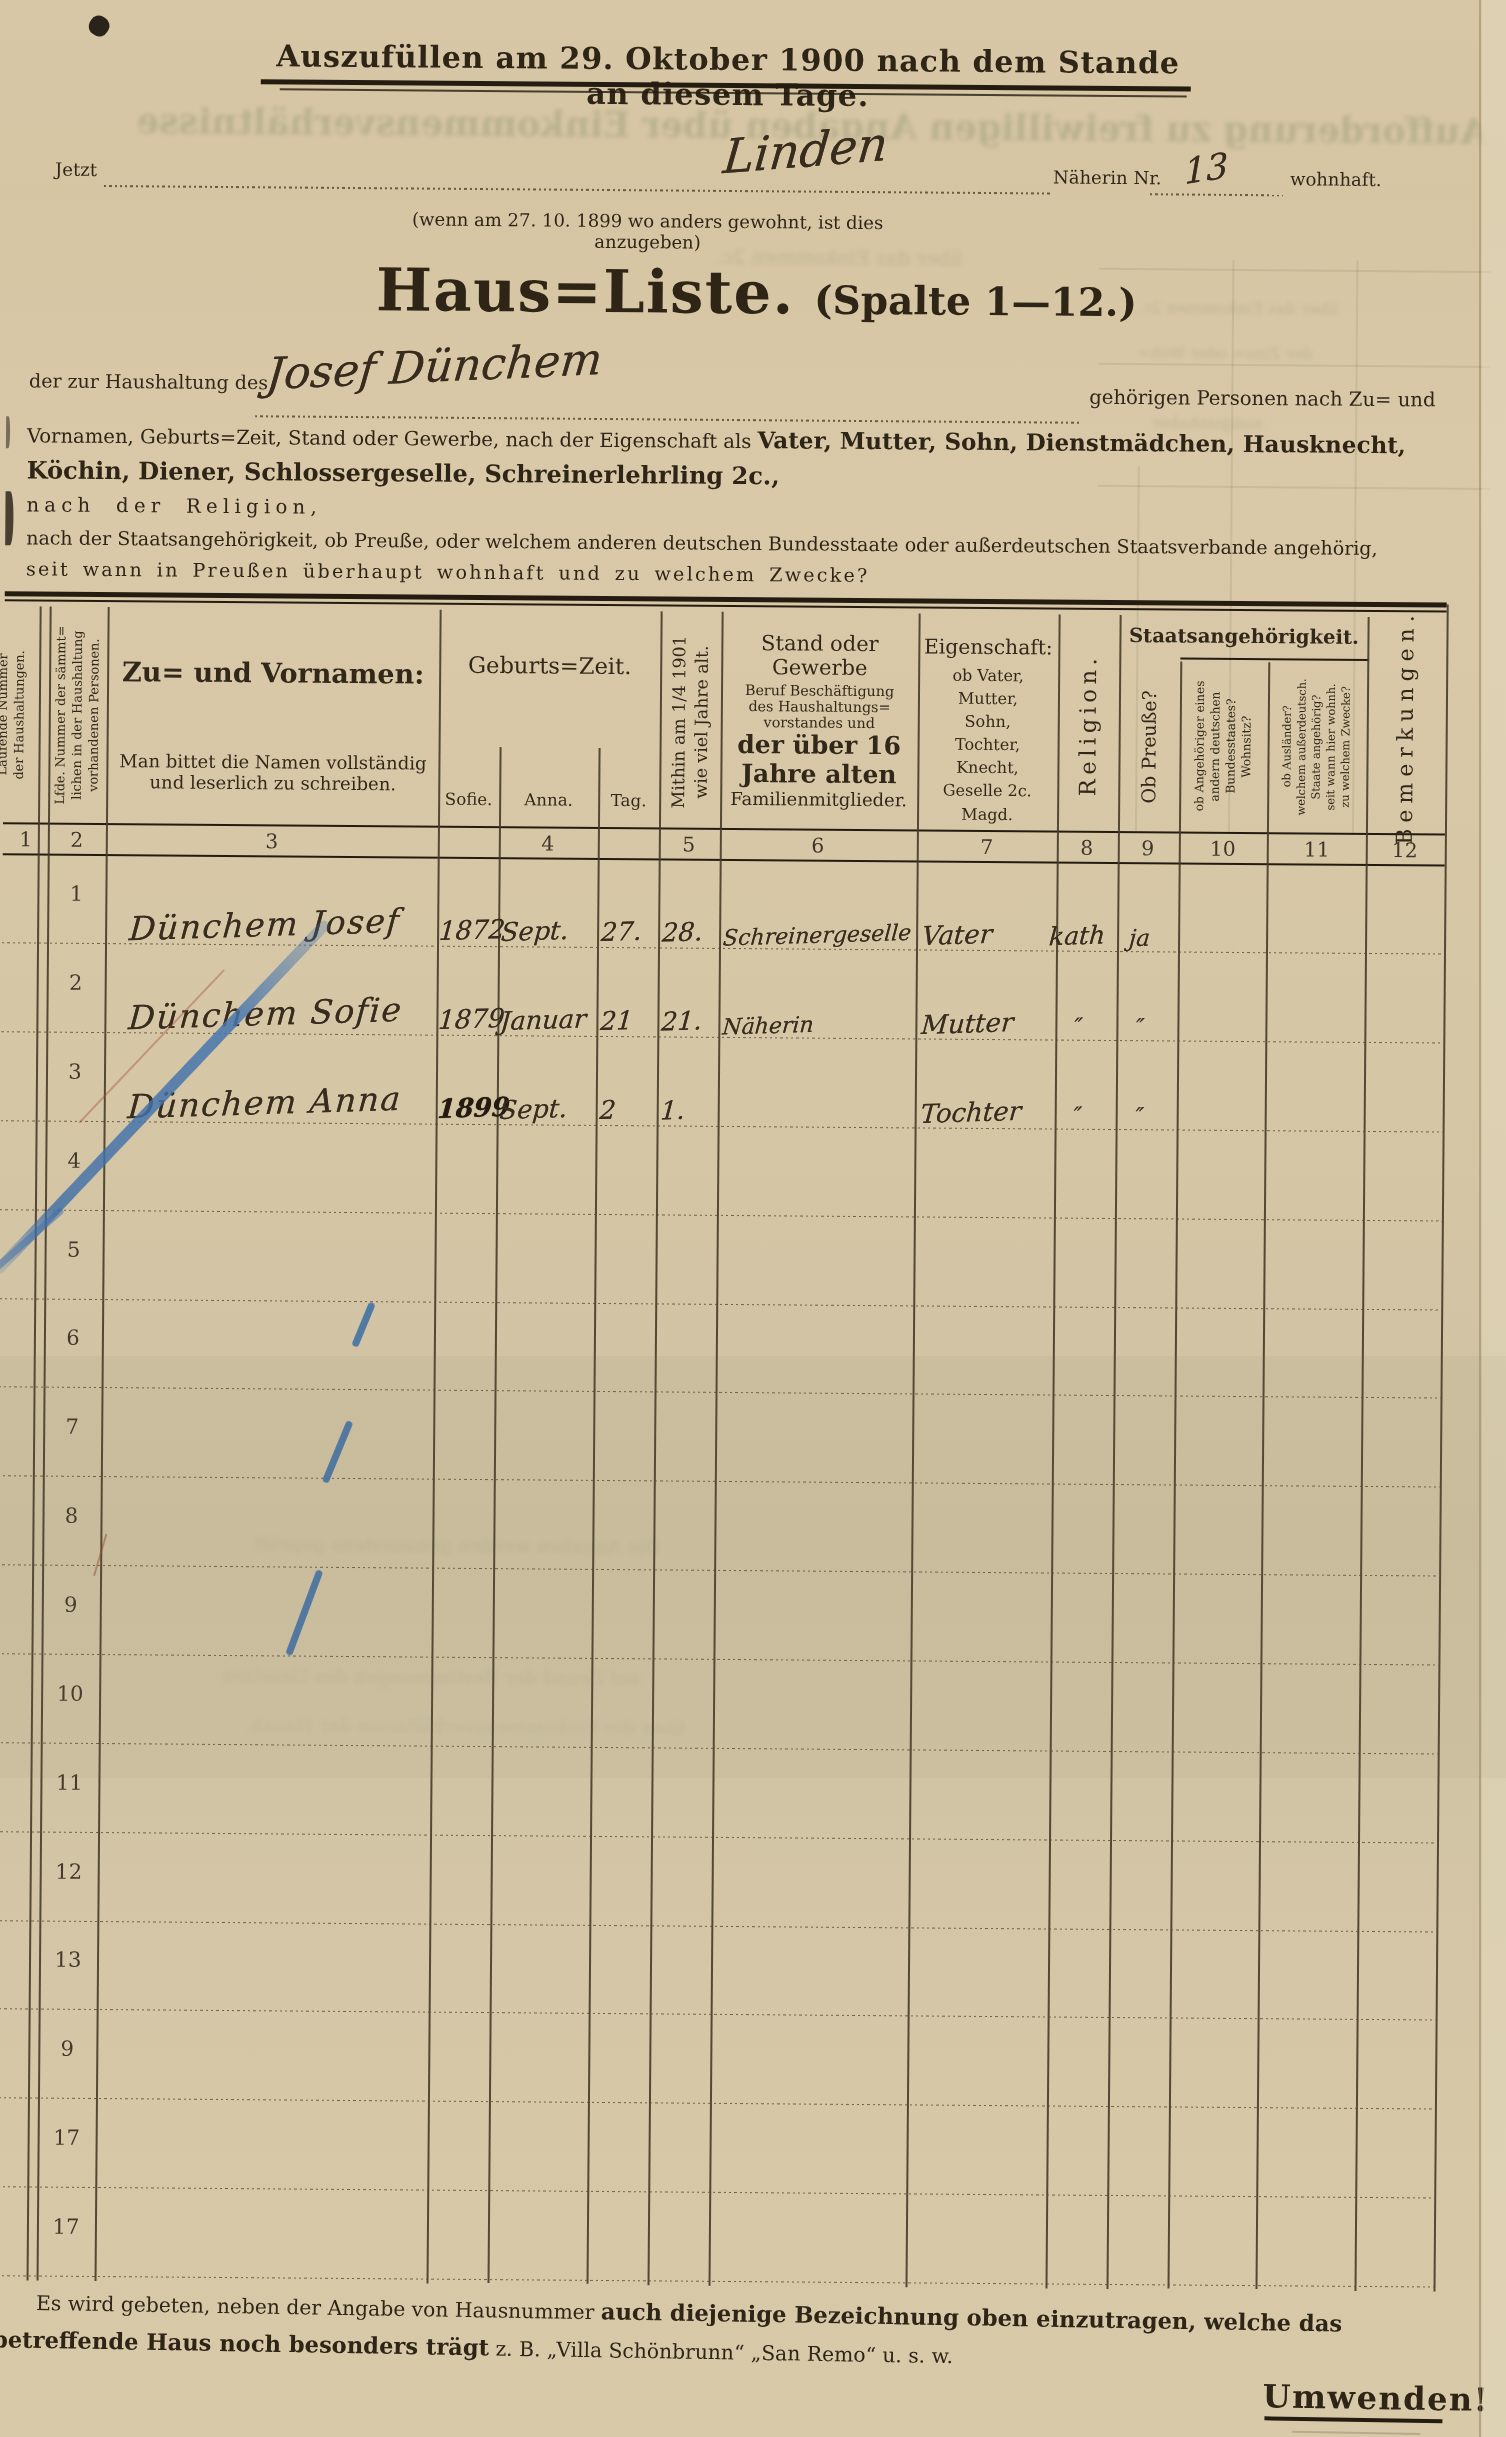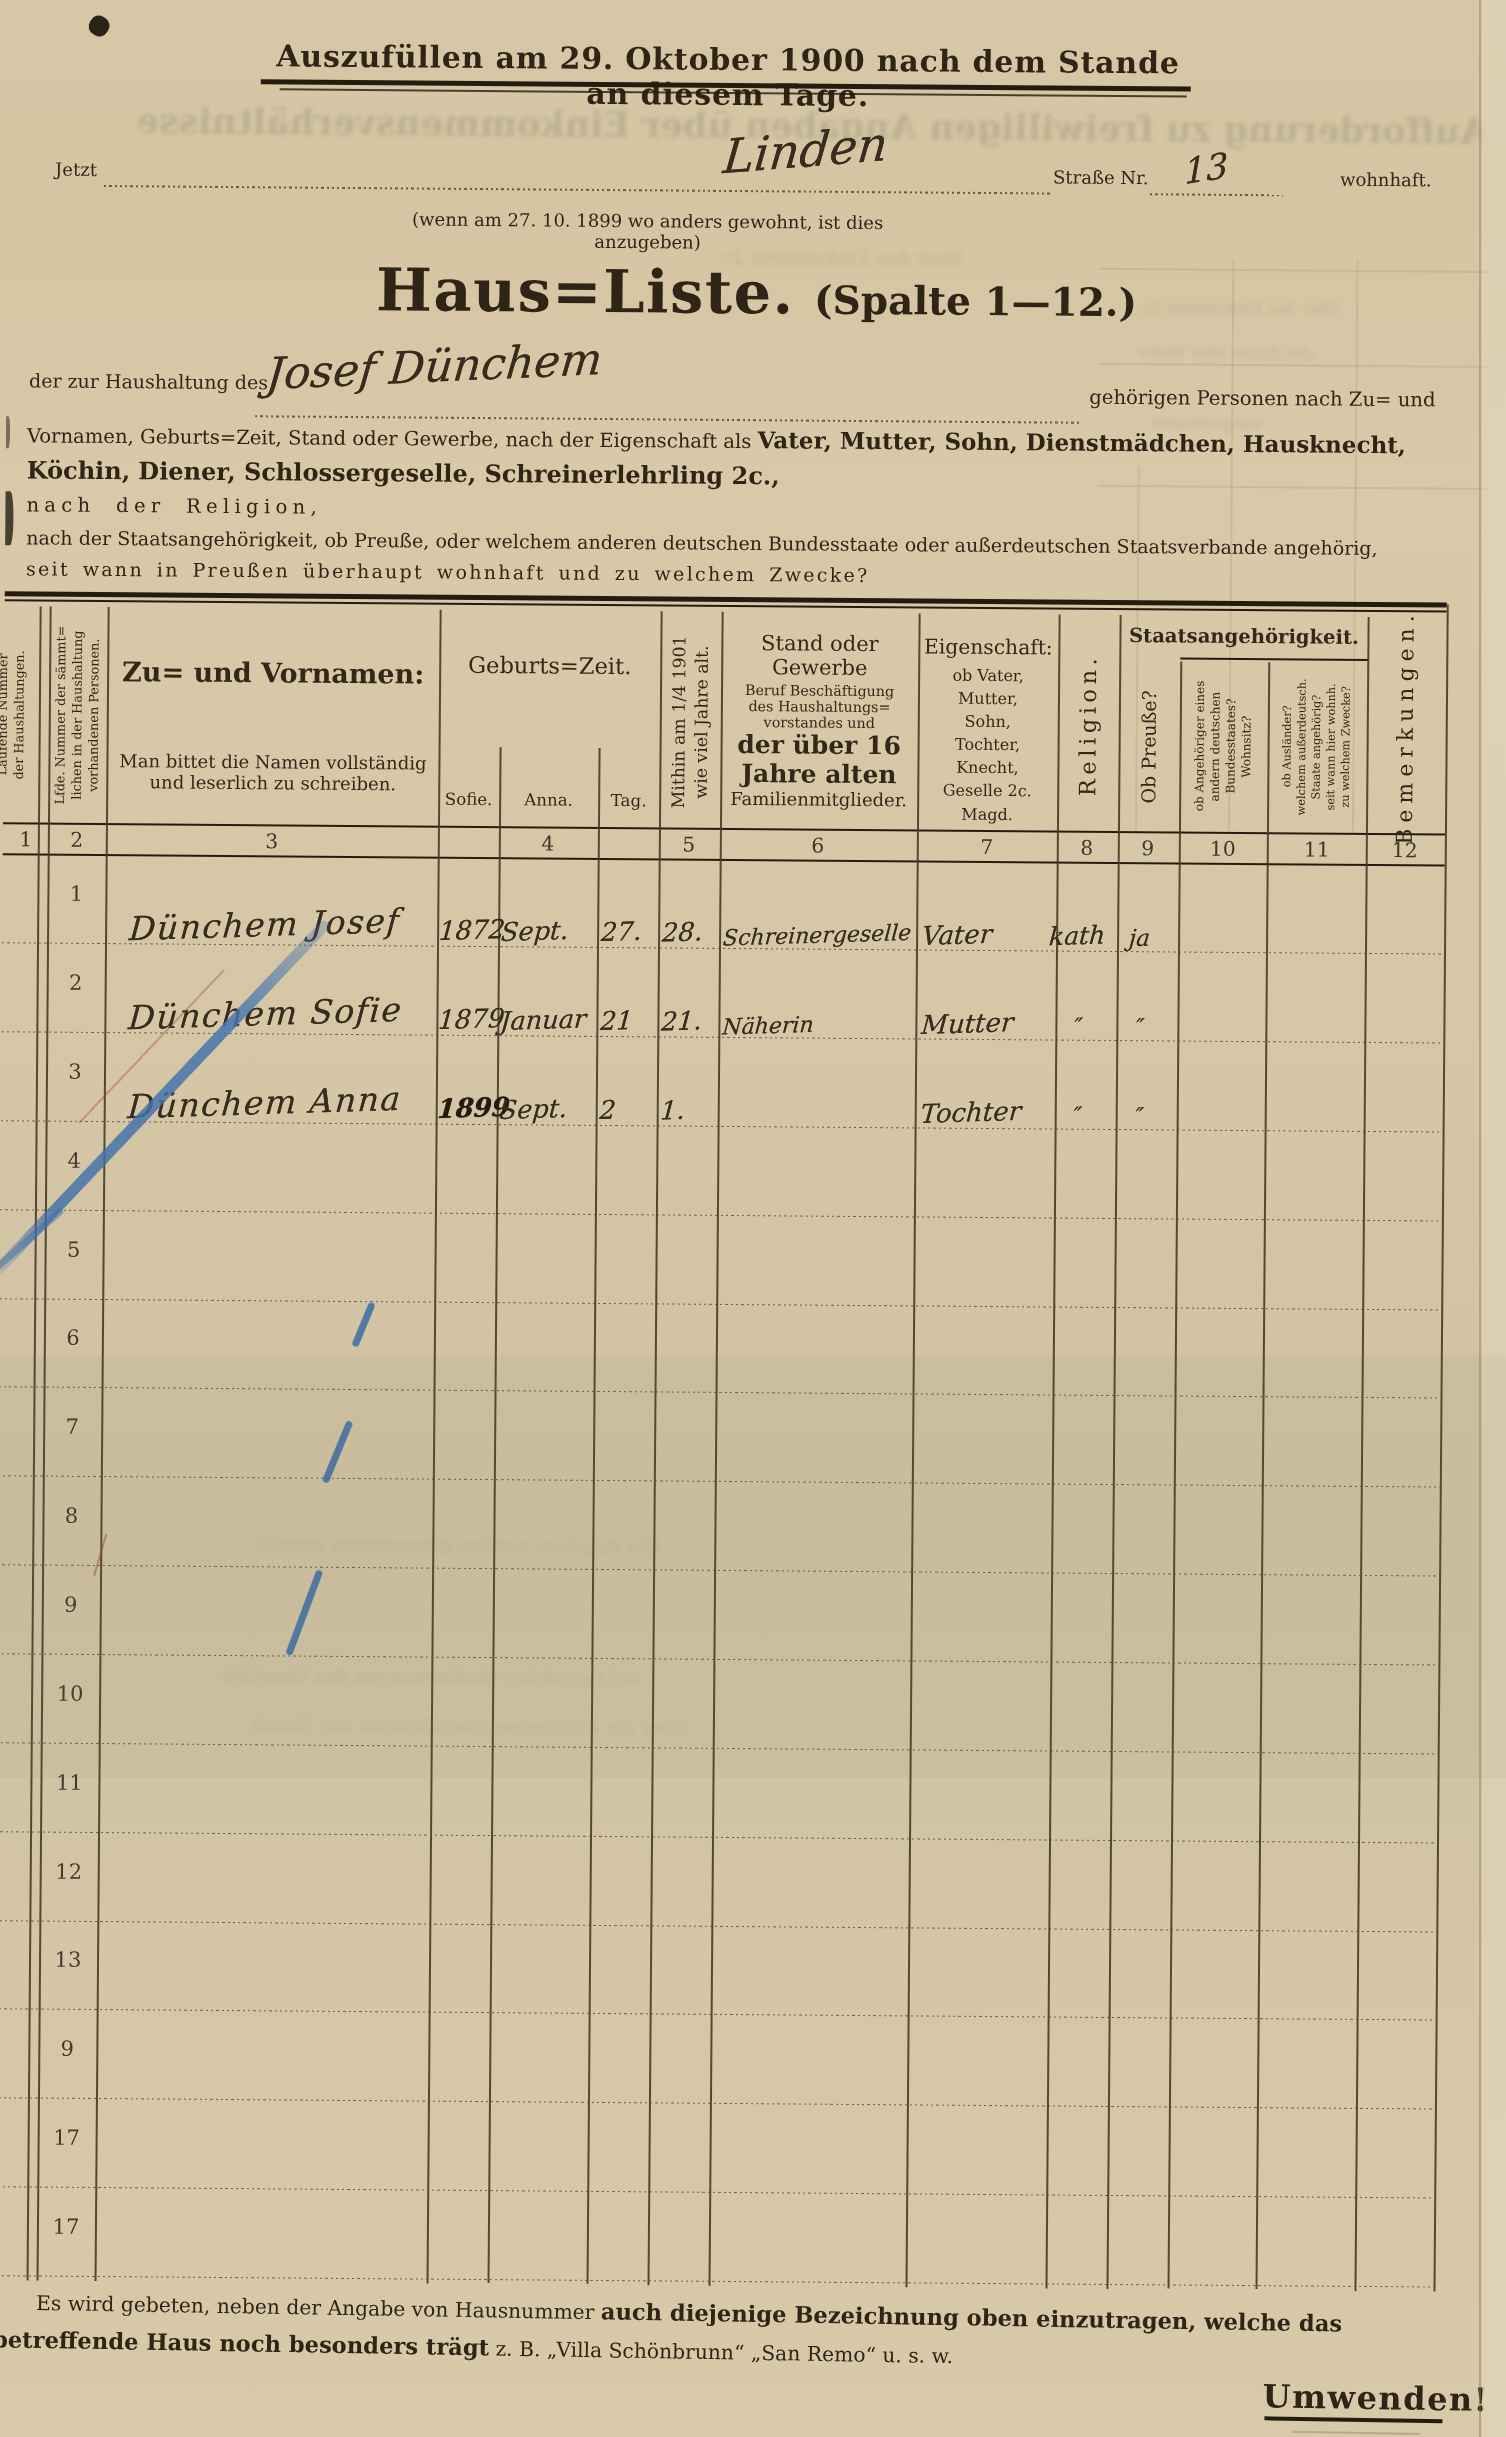--- a/index.html
+++ b/index.html
@@ -112,24 +112,24 @@
   <div class="abs bleed small" style="left:226px; top:1668px; font-size:19px; opacity:.14;">auf Grund der Bestimmungen des Gesetzes</div>
   <div class="abs bleed small" style="left:249px; top:1717px; font-size:19px; opacity:.13;">über die Einkommensverhältnisse der Haush.</div>
 
   <div class="abs headline">Auszufüllen am 29. Oktober 1900 nach dem Stande an diesem Tage.</div>
   <div class="abs hrule1"></div>
   <div class="abs hrule2"></div>
 
   <div class="abs label" style="left:47px; top:164px;">Jetzt</div>
   <div class="abs dotline" style="left:96px; top:190px; width:947px;"></div>
   <div class="abs hw street-hw">Linden</div>
-  <div class="abs label" style="left:1045px; top:164px;">Straße Nr.</div>
+  <div class="abs label" style="left:1045px; top:164px;">Näherin Nr.</div>
   <div class="abs dotline" style="left:1142px; top:190px; width:133px;"></div>
   <div class="abs hw nr-hw">13</div>
-  <div class="abs label" style="left:1332px; top:164px;">wohnhaft.</div>
+  <div class="abs label" style="left:1282px; top:164px;">wohnhaft.</div>
   <div class="abs note">(wenn am 27. 10. 1899 wo anders gewohnt, ist dies anzugeben)</div>
 
   <div class="abs titlebox">
     <span class="title-main">Haus=Liste.</span>
     <span class="title-sub">(Spalte 1—12.)</span>
   </div>
 
   <div class="abs label" style="left:22.6px; top:375px; font-size:19px;">der zur Haushaltung des</div>
   <div class="abs dotline" style="left:249px; top:419px; width:825px;"></div>
   <div class="abs hw sig">Josef Dünchem</div>

